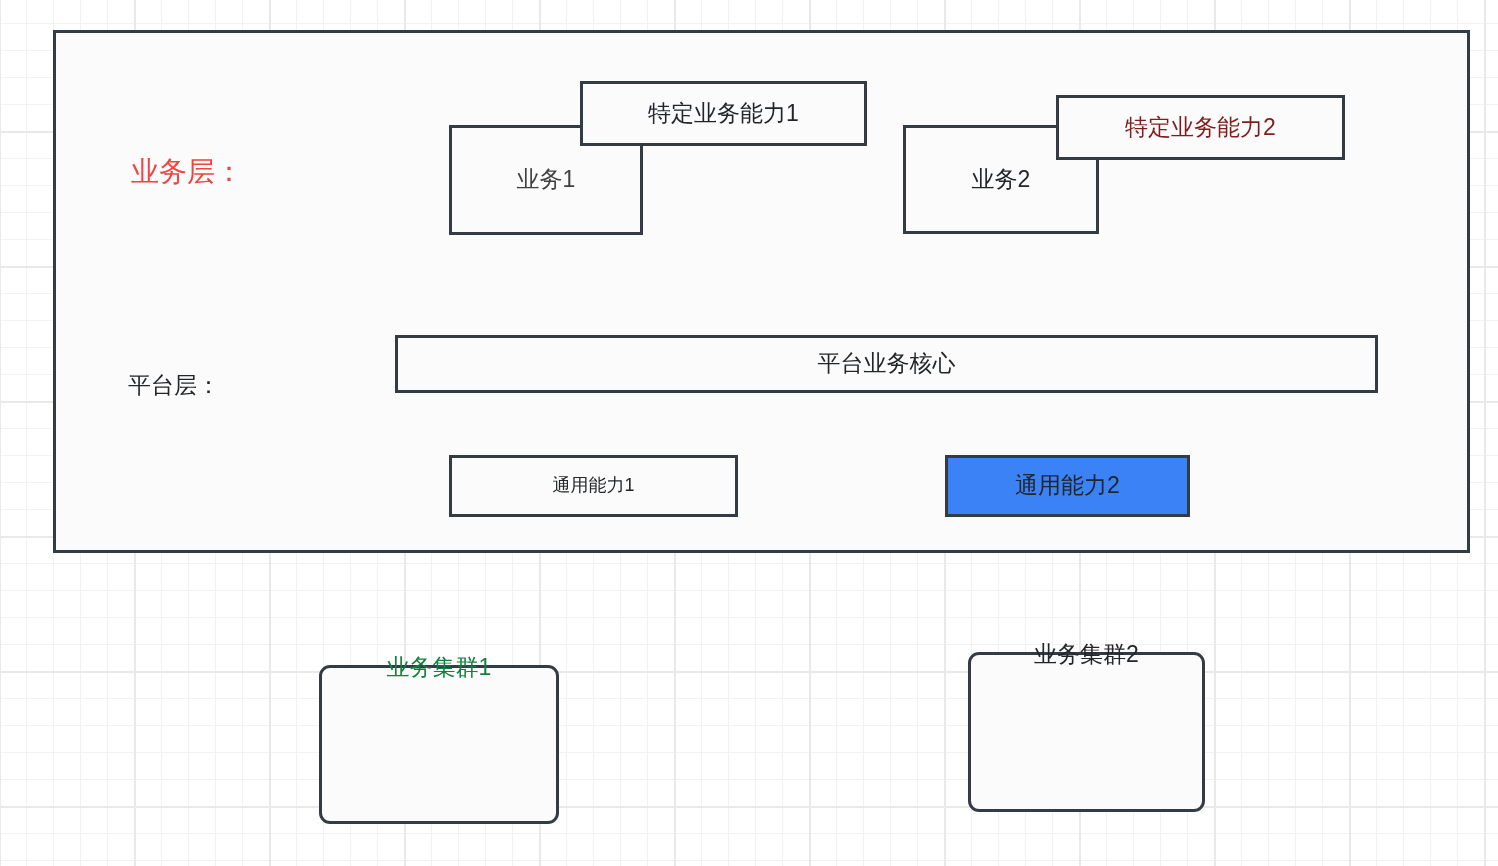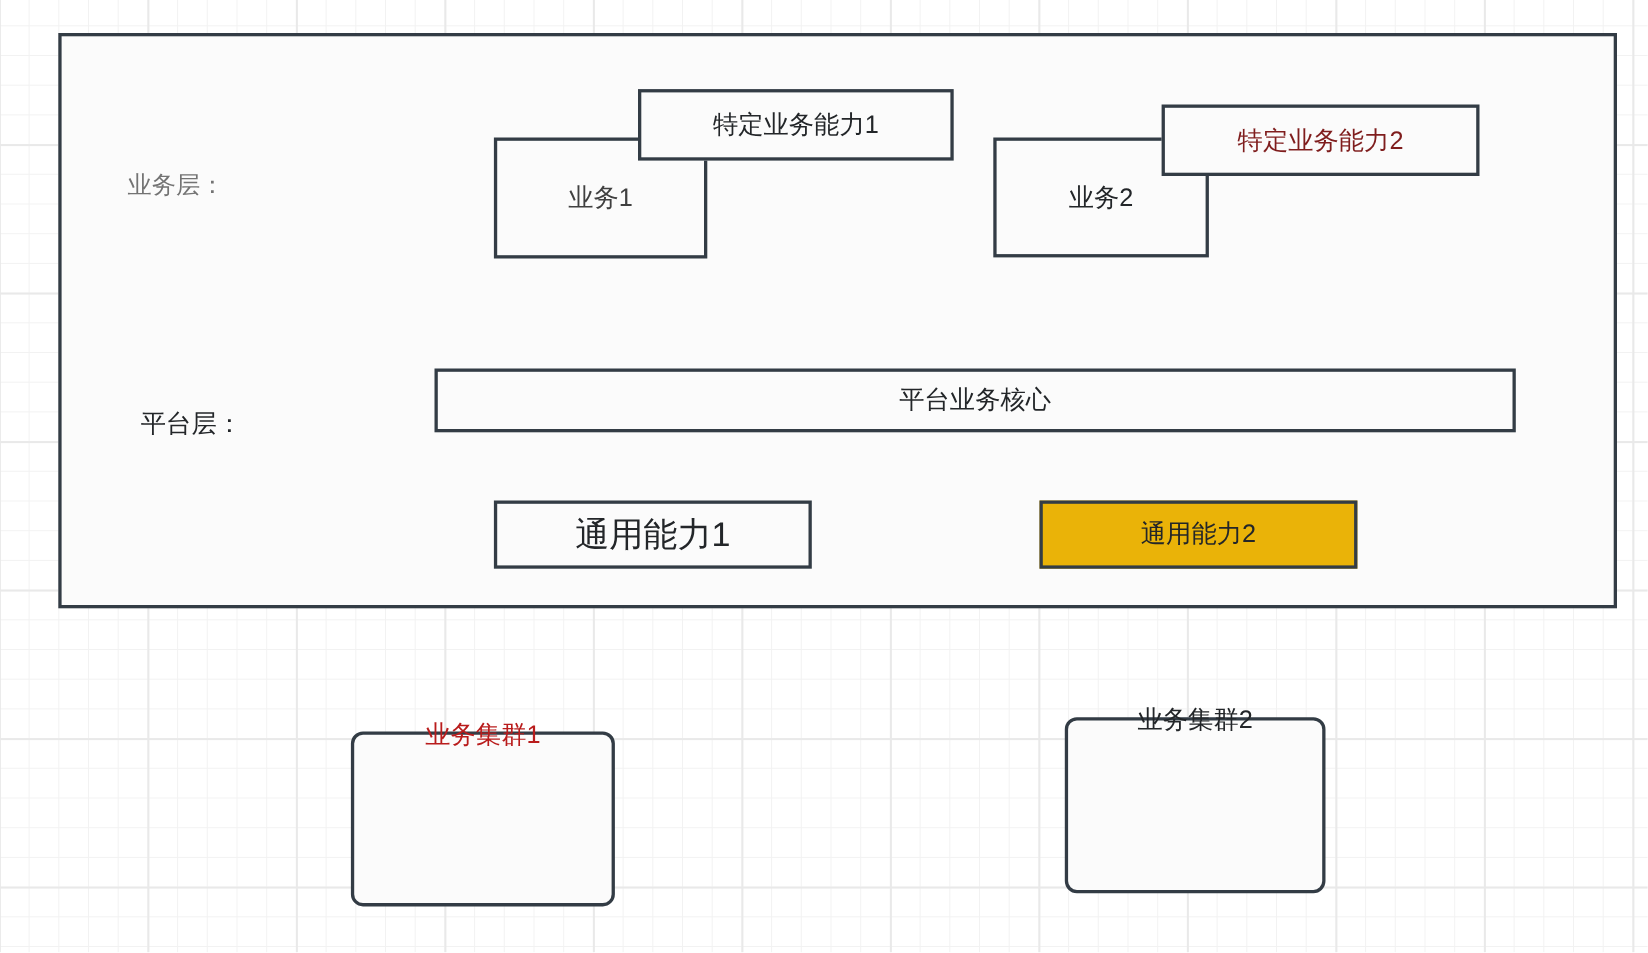--- a/index.html
+++ b/index.html
@@ -74,45 +74,45 @@
 </style>
 </head>
 <body>
 
 <div id="canvas" style="width: 1498px; height: 866px; background-color: rgb(255, 255, 255);">
   <div id="grid"></div>
   <div id="frame-host">
       <div class="outer-frame" style="left: 53px; top: 30px; width: 1417px; height: 523px; border-color: rgb(51, 60, 69); border-width: 3px; background-color: rgb(251, 251, 251);"></div>
     </div>
   <div id="labels-host">
-      <div class="layer-label" style="left: 116px; top: 155px; color: #737373; font-size: 22px;">业务层：</div>
+      <div class="layer-label" style="left: 131px; top: 155px; color: #ef4444; font-size: 28px;">业务层：</div>
       <div class="layer-label" style="left: 128px; top: 372px; color: rgb(35, 38, 41); font-size: 23px; text-align: right;">平台层：</div>
     </div>
   <div id="boxes-host">
       <div class="box" style="left: 449px; top: 125px; width: 194px; height: 110px; z-index: 1; border-color: rgb(51, 60, 69); border-width: 3px; background-color: rgb(251, 251, 251); color: #404040; font-size: 23px;">
         <span class="box-label">业务1</span>
       </div>
       <div class="box" style="left: 536px; top: 81px; width: 287px; height: 65px; z-index: 2; border-color: rgb(51, 60, 69); border-width: 3px; background-color: rgb(251, 251, 251); color: rgb(35, 38, 41); font-size: 23px; margin-left: 44px;">
         <span class="box-label">特定业务能力1</span>
       </div>
       <div class="box" style="left: 903px; top: 125px; width: 196px; height: 109px; z-index: 1; border-color: rgb(51, 60, 69); border-width: 3px; background-color: rgb(251, 251, 251); color: rgb(35, 38, 41); font-size: 23px;">
         <span class="box-label">业务2</span>
       </div>
       <div class="box" style="left: 1056px; top: 95px; width: 289px; height: 65px; z-index: 2; border-color: rgb(51, 60, 69); border-width: 3px; background-color: rgb(251, 251, 251); color: #7f1d1d; font-size: 23px;">
         <span class="box-label">特定业务能力2</span>
       </div>
       <div class="box" style="left: 395px; top: 335px; width: 983px; height: 58px; z-index: 1; border-color: rgb(51, 60, 69); border-width: 3px; background-color: rgb(251, 251, 251); color: rgb(35, 38, 41); font-size: 23px; text-align: center;">
         <span class="box-label">平台业务核心</span>
       </div>
-      <div class="box" style="left: 449px; top: 455px; width: 289px; height: 62px; z-index: 1; border-color: rgb(51, 60, 69); border-width: 3px; background-color: rgb(251, 251, 251); color: rgb(35, 38, 41); font-size: 31px;">
+      <div class="box" style="left: 449px; top: 455px; width: 289px; height: 62px; z-index: 1; border-color: rgb(51, 60, 69); border-width: 3px; background-color: rgb(251, 251, 251); color: rgb(35, 38, 41); font-size: 18px;">
         <span class="box-label">通用能力1</span>
       </div>
-      <div class="box" style="left: 945px; top: 455px; width: 289px; height: 62px; z-index: 1; border-color: rgb(51, 60, 69); border-width: 3px; background-color: #eab308; color: rgb(35, 38, 41); font-size: 23px;">
+      <div class="box" style="left: 945px; top: 455px; width: 245px; height: 62px; z-index: 1; border-color: rgb(51, 60, 69); border-width: 3px; background-color: #3b82f6; color: rgb(35, 38, 41); font-size: 23px;">
         <span class="box-label">通用能力2</span>
       </div>
-      <div class="box rounded" style="left: 319px; top: 665px; width: 240px; height: 159px; z-index: 1; border-color: rgb(51, 60, 69); border-width: 3px; background-color: rgb(251, 251, 251); color: #b91c1c; font-size: 23px;">
+      <div class="box rounded" style="left: 319px; top: 665px; width: 240px; height: 159px; z-index: 1; border-color: rgb(51, 60, 69); border-width: 3px; background-color: rgb(251, 251, 251); color: #15803d; font-size: 23px;">
         <span class="box-label">业务集群1</span>
       </div>
       <div class="box rounded" style="left: 968px; top: 652px; width: 237px; height: 160px; z-index: 1; border-color: rgb(51, 60, 69); border-width: 3px; background-color: rgb(251, 251, 251); color: rgb(35, 38, 41); font-size: 23px;">
         <span class="box-label">业务集群2</span>
       </div>
     </div>
 </div>
 
 </body></html>

